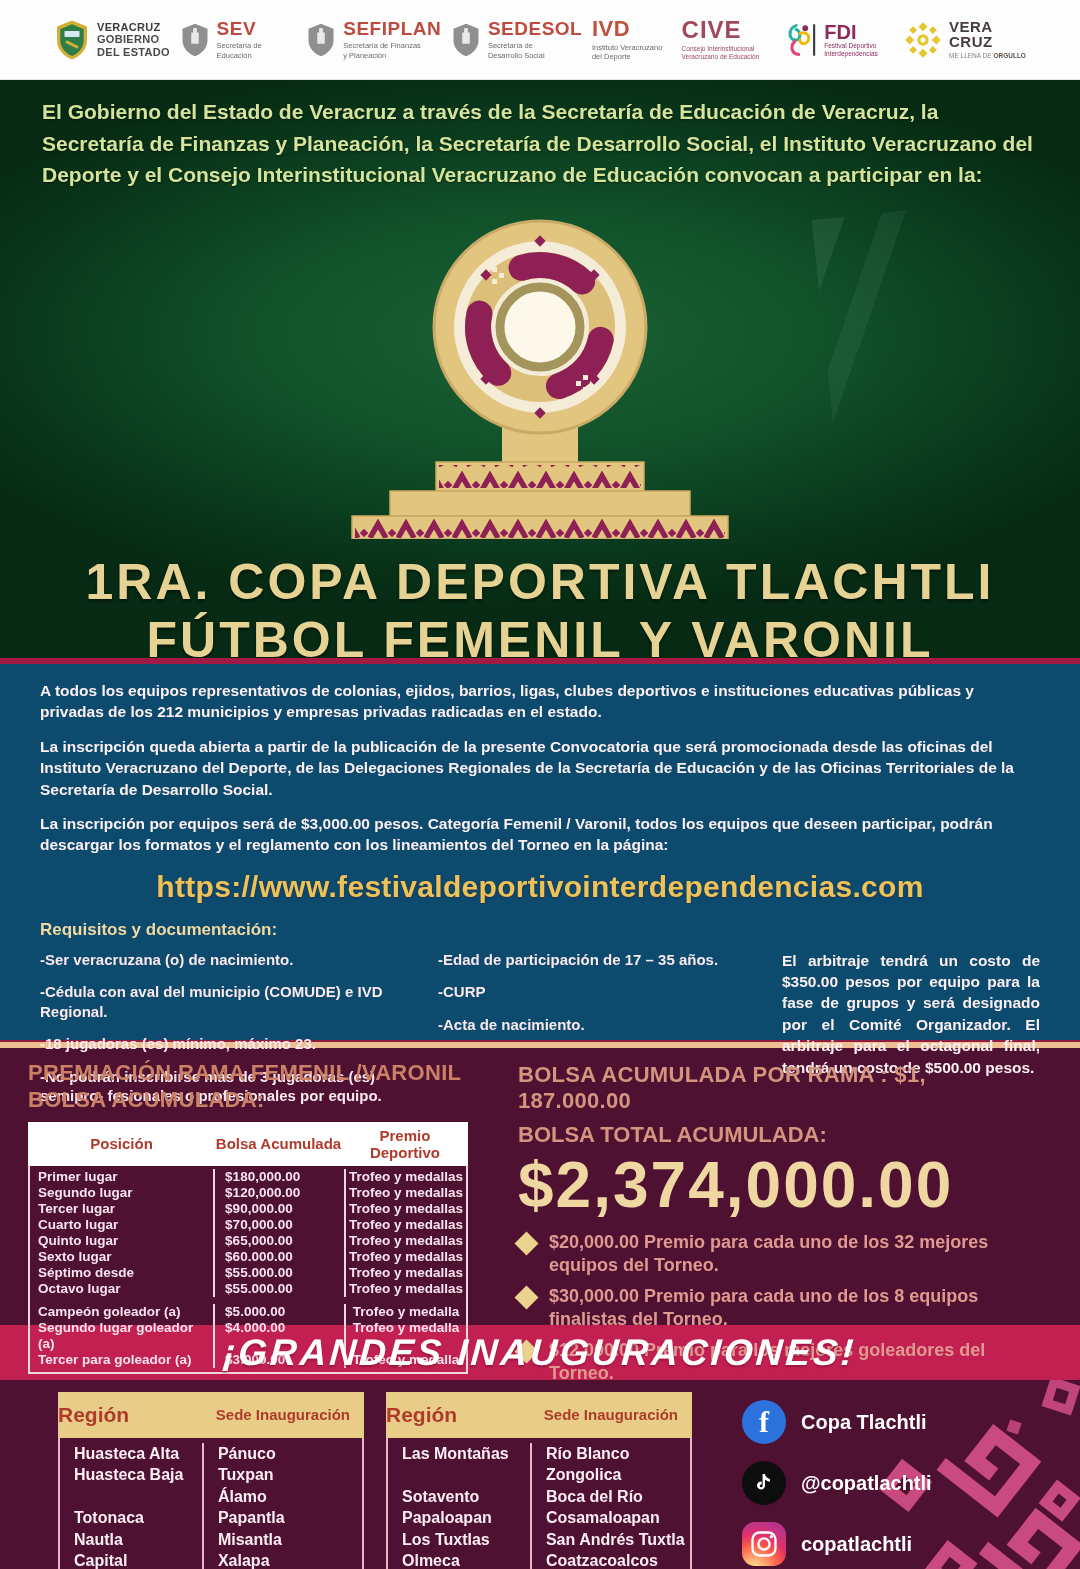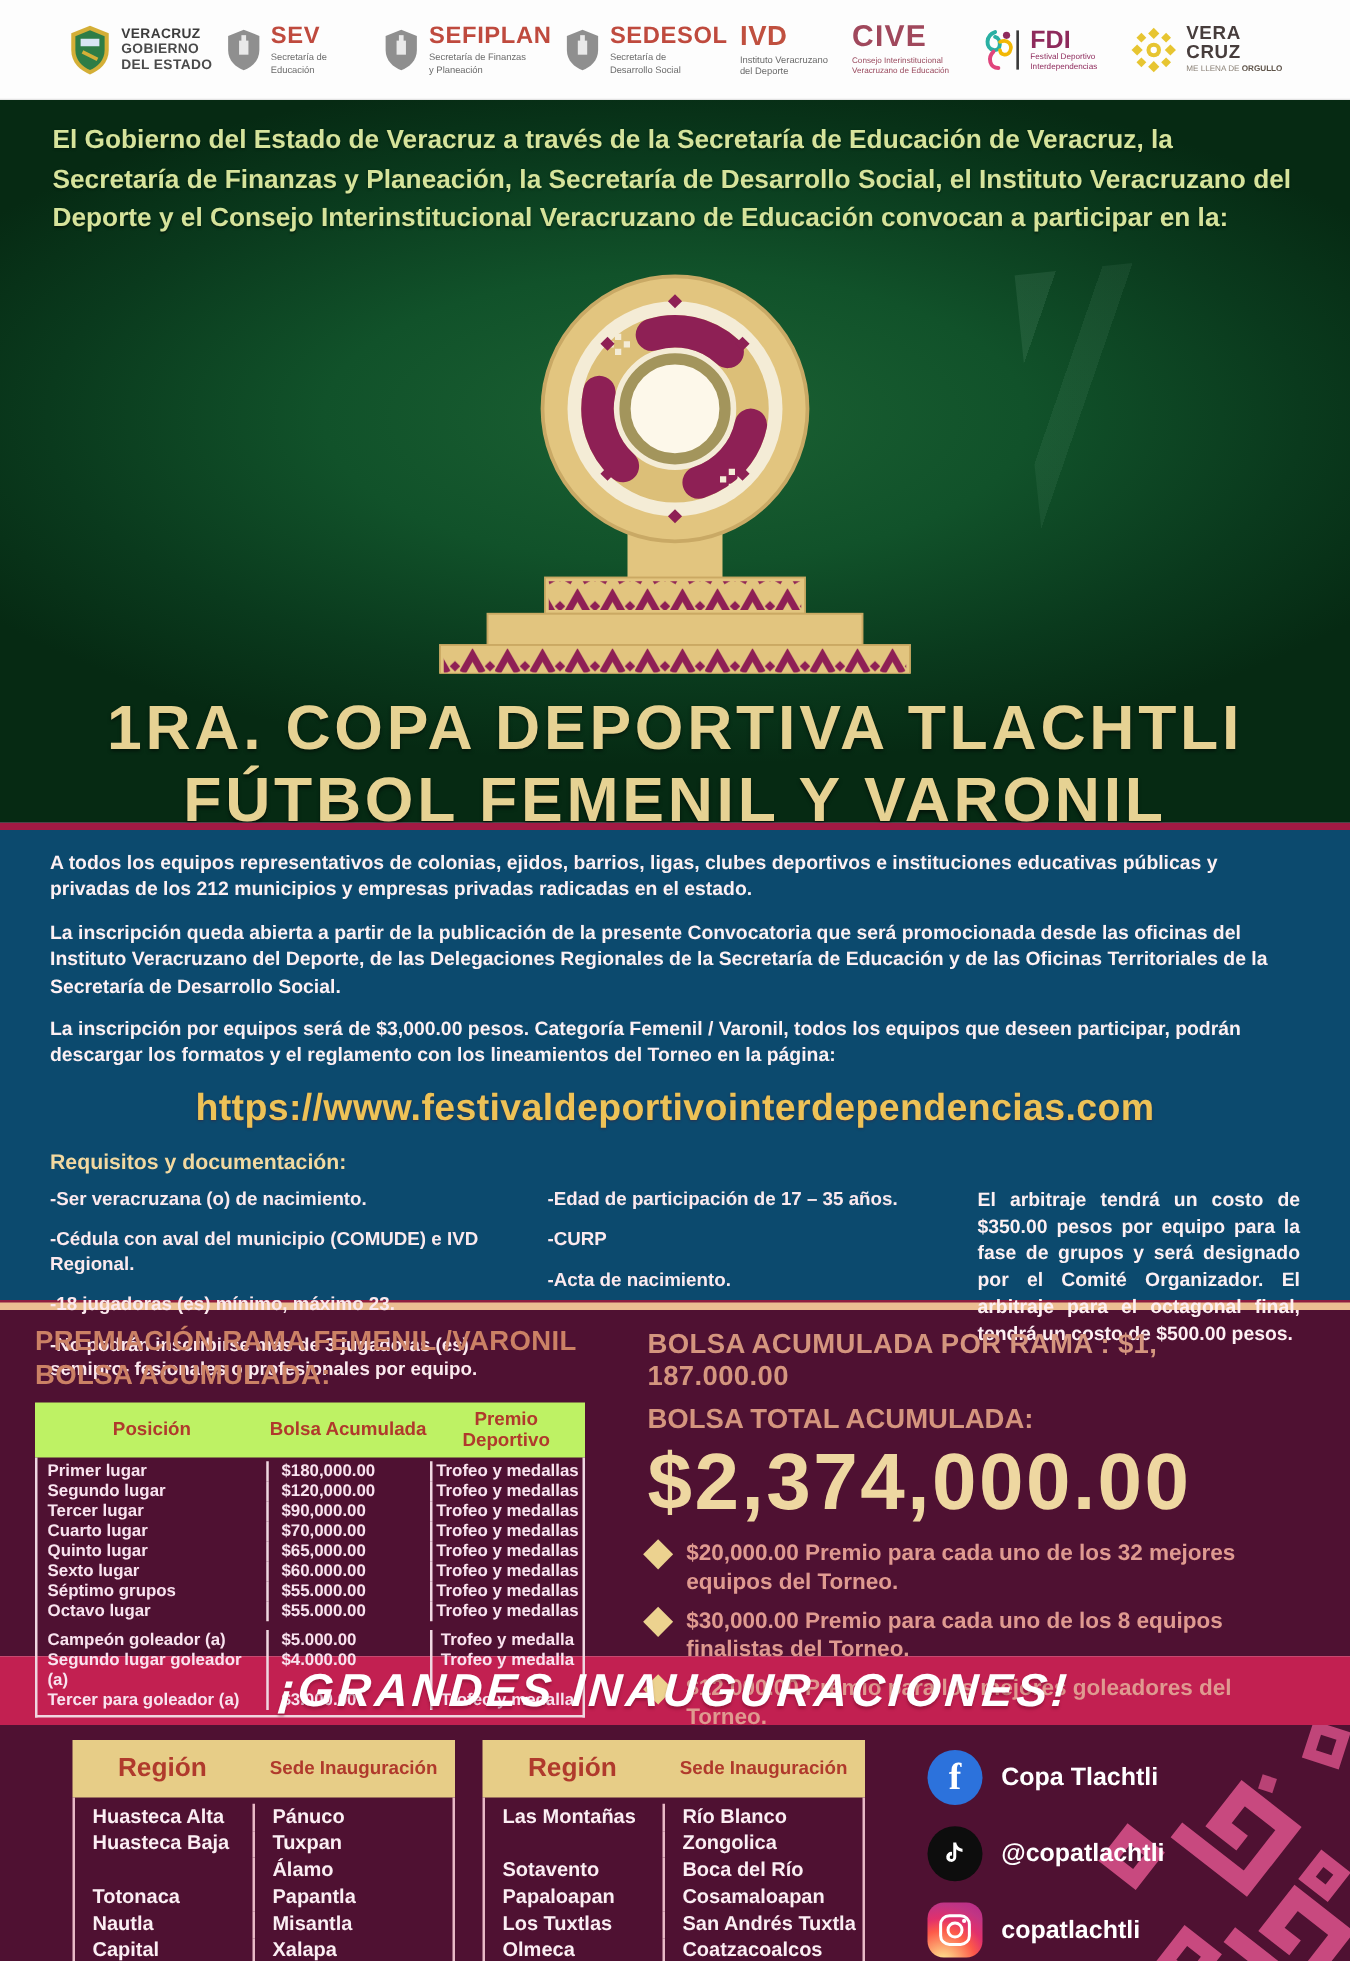--- a/index.html
+++ b/index.html
@@ -56,21 +56,21 @@
   .req-item { color:#fbe9ee; font-size:15px; font-weight:600; line-height:1.3; margin-bottom:13px; }
   .arb { color:#fdf0f3; font-size:17px; font-weight:700; line-height:1.5; text-align:justify; }
 
   .divider { height:8px; background:#ecbe92; border-top:2px solid #8e1d3f; }
 
   
   .prizes { background:#4f1132; height:277px; display:flex; padding:12px 40px 0 28px; }
   .prize-left { width:448px; flex:none; }
   .prize-title { color:#cb8165; font-size:22px; font-weight:800; line-height:1.22; letter-spacing:.3px; margin-bottom:8px; }
   .ptable { width:440px; }
-  .ptable-head { display:grid; grid-template-columns:42% 30% 28%; background:#bef264; color:#b03a2c;
+  .ptable-head { display:grid; grid-template-columns:42% 30% 28%; background:#ffffff; color:#b03a2c;
     font-weight:800; font-size:15px; text-align:center; align-items:center; padding:5px 2px; line-height:1.15; min-height:40px; }
   .ptable-body { border:2px solid #efd7e0; border-top:none; padding:3px 0 4px 0; }
   .prow { display:grid; grid-template-columns:42% 30% 28%; color:#f9e3ef; font-size:13.5px; font-weight:600; line-height:16px; }
   .prow .c1 { padding-left:8px; }
   .prow .c2 { padding-left:10px; border-left:2px solid #efd7e0; }
   .prow .c3 { text-align:center; border-left:2px solid #efd7e0; }
   .ptable-body > div:nth-of-type(9) { margin-top:7px; }
   .prize-right { flex:1; padding-left:42px; padding-top:2px; }
   .rama-line { color:#d4957e; font-size:22px; font-weight:800; letter-spacing:.3px; }
   .total-label { color:#d4957e; font-size:22px; font-weight:800; margin-top:8px; }
@@ -83,21 +83,21 @@
   
   .banner { height:55px; background:#c22051; display:flex; align-items:center; justify-content:center; }
   .banner-text { color:#ffffff; font-size:37px; font-weight:800; font-style:italic; letter-spacing:3px;
     transform:skewX(-4deg); text-shadow:0 2px 2px rgba(90,5,30,.35); }
 
   
   .bottom { position:relative; background:#4f1132; height:189px; display:flex; padding:12px 0 0 58px; gap:22px; overflow:hidden; }
   .rtable { width:306px; flex:none; }
   .rtable-head { display:grid; grid-template-columns:47% 53%; background:#e7cd87; align-items:center;
     padding:4px 0; min-height:46px; }
-  .rtable-head .h1 { color:#b03a2c; font-weight:800; font-size:21px; text-align:center; }
+  .rtable-head .h1 { color:#b03a2c; font-weight:800; font-size:21px; }
   .rtable-head .h2 { color:#b03a2c; font-weight:800; font-size:15px; text-align:center; line-height:1.1; }
   .rtable-body { border:2px solid #e9b9c6; border-top:none; padding:5px 0 4px 0; }
   .rrow { display:grid; grid-template-columns:47% 53%; height:21.5px; align-items:center; }
   .rrow .rc1 { color:#fbeef3; font-size:16px; font-weight:700; padding-left:14px; }
   .rrow .rc2 { color:#fbeef3; font-size:16px; font-weight:700; padding-left:14px; border-left:2px solid #e9b9c6; height:100%; display:flex; align-items:center; }
   .social { margin-left:28px; padding-top:8px; display:flex; flex-direction:column; gap:17px; z-index:2; }
   .social-row { display:flex; align-items:center; gap:15px; cursor:pointer; }
   .social-label { color:#fff; font-size:20px; font-weight:700; }
   .icon-fb { width:44px; height:44px; border-radius:50%; background:#2c72dc; color:#fff; display:flex; align-items:center;
     justify-content:center; font-size:30px; font-weight:800; font-family:"Liberation Serif", serif; }
@@ -346,21 +346,21 @@
               <span class="c3">Trofeo y medallas</span>
             </div>
 
             <div class="prow">
               <span class="c1">Sexto lugar</span>
               <span class="c2">$60.000.00</span>
               <span class="c3">Trofeo y medallas</span>
             </div>
 
             <div class="prow">
-              <span class="c1">Séptimo grupos</span>
+              <span class="c1">Séptimo desde</span>
               <span class="c2">$55.000.00</span>
               <span class="c3">Trofeo y medallas</span>
             </div>
 
             <div class="prow">
               <span class="c1">Octavo lugar</span>
               <span class="c2">$55.000.00</span>
               <span class="c3">Trofeo y medallas</span>
             </div>
 

